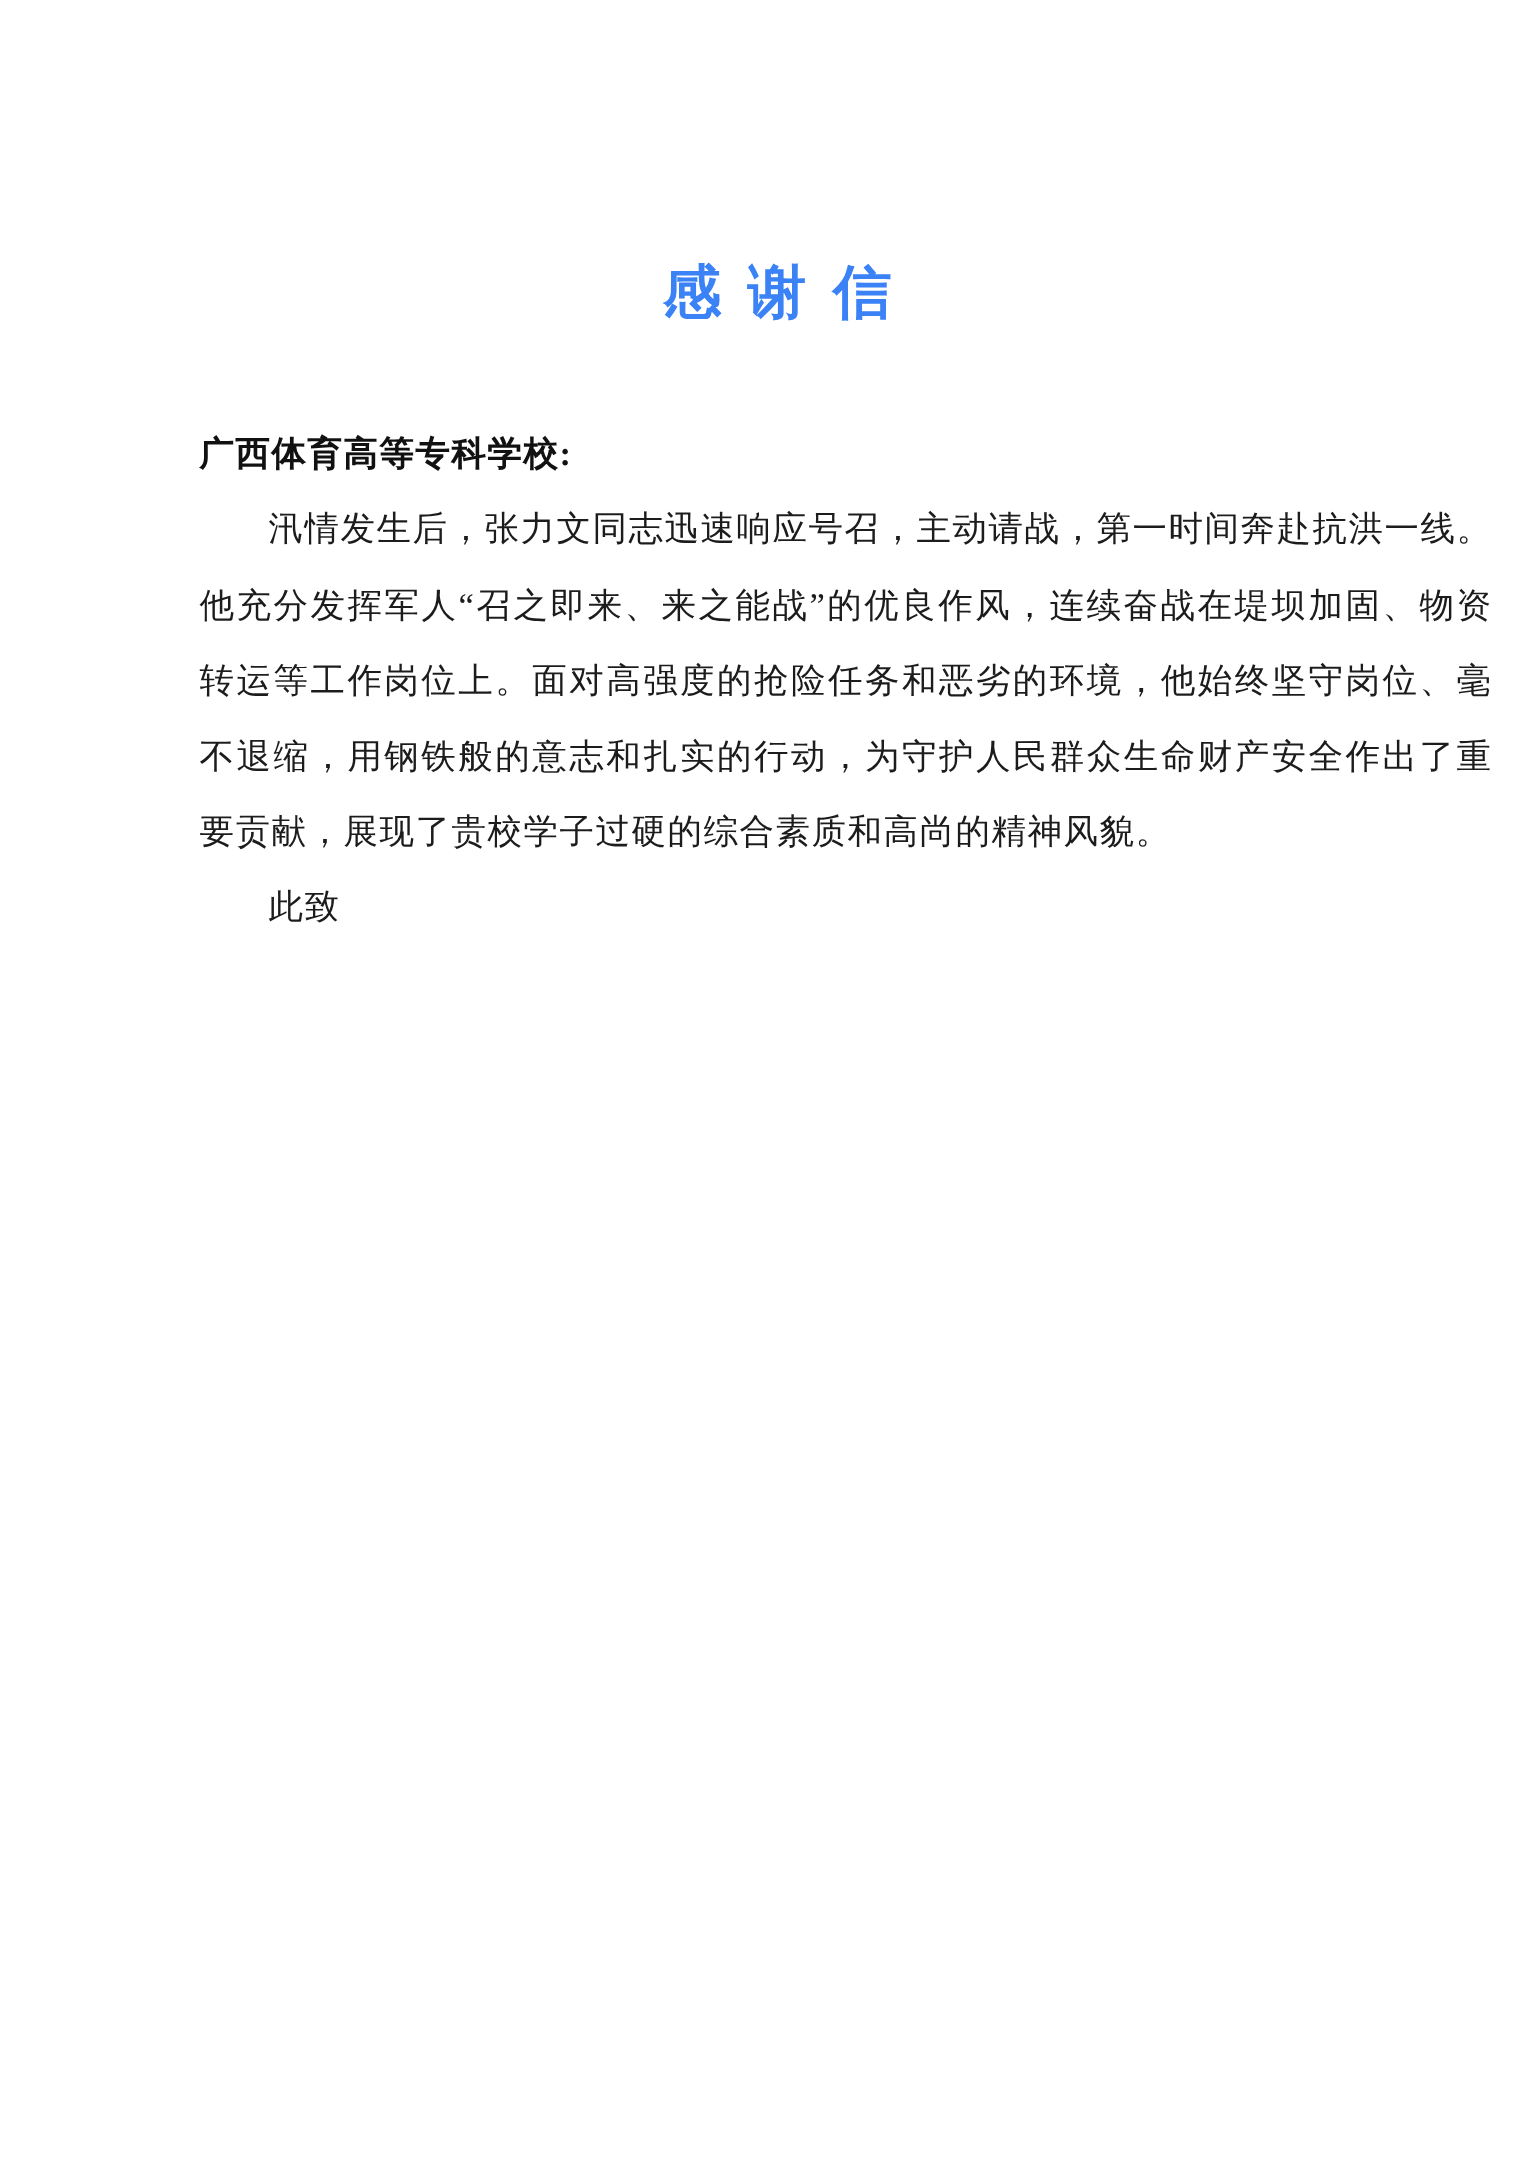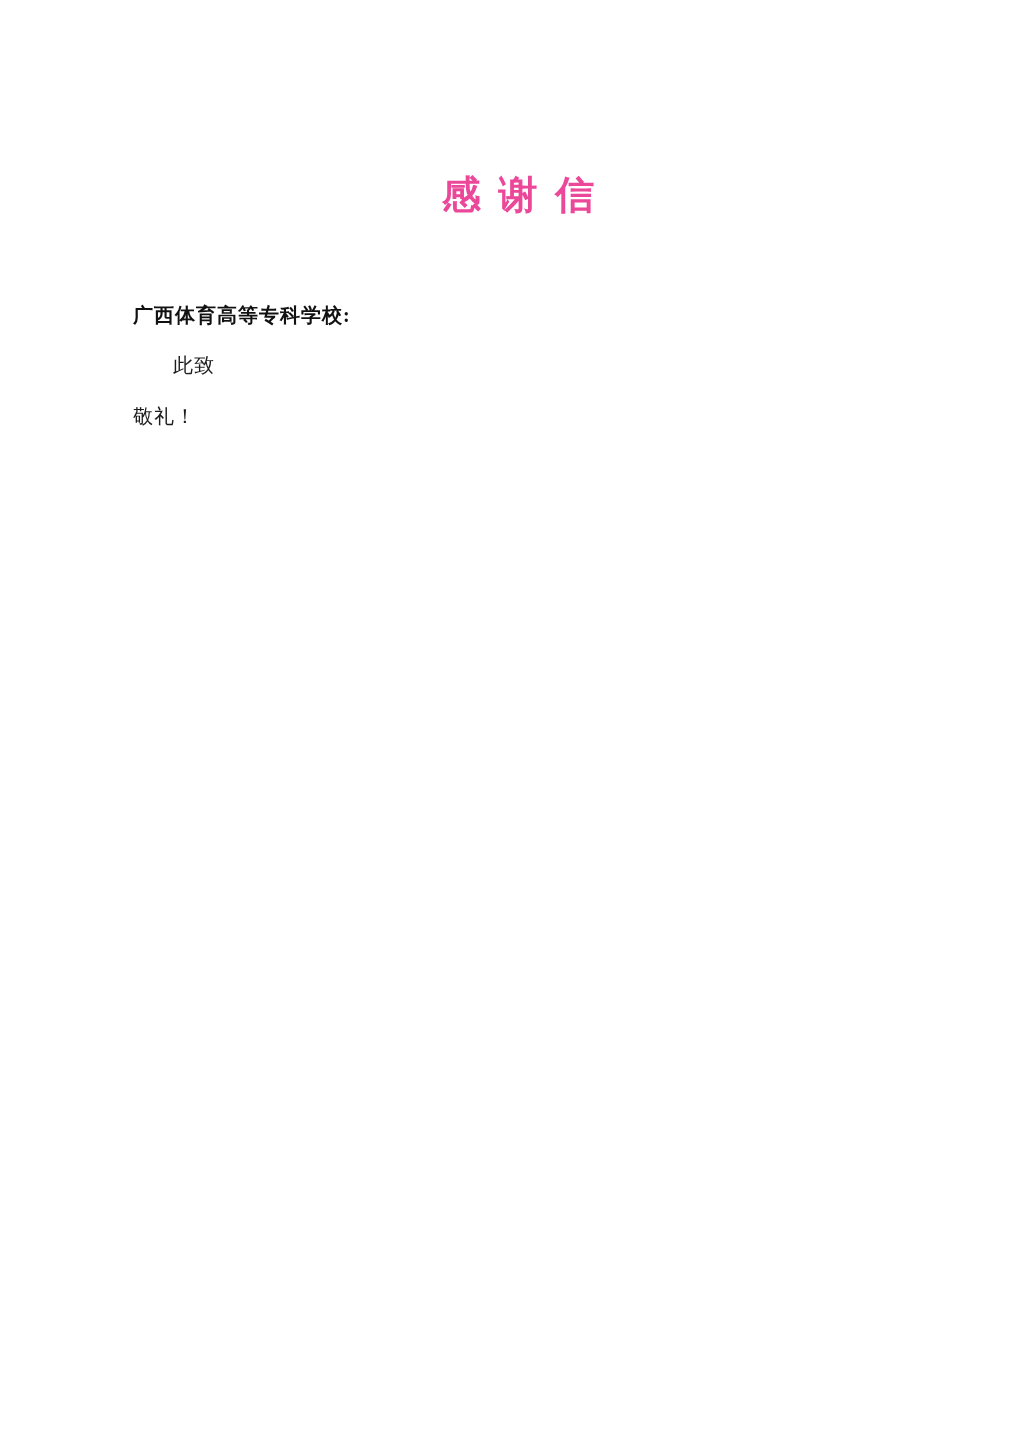--- a/index.html
+++ b/index.html
@@ -20,35 +20,34 @@
 
   .doc-title {
     position: absolute;
     top: 168px;
     left: 16px;
     right: 0;
     text-align: center;
     font-size: 39px;
     font-weight: bold;
     letter-spacing: 4px;
-    color: #ec4899;
+    color: #3b82f6;
     white-space: pre;
   }
 
   .letter-body {
     position: absolute;
     left: 133px;
     top: 278px;
     width: 862px;
-    font-size: 20px;
+    font-size: 23px;
     line-height: 50.4px;
     text-align: justify;
     letter-spacing: 1px;
     color: #1c1c1c;
-    margin-top: 12px;
   }
 
   .salutation {
     font-weight: bold;
     text-indent: 0;
     color: #111111;
   }
 
   .para {
     text-indent: 2em;
@@ -67,22 +66,22 @@
 
 <div class="page">
 
   <h1 class="doc-title">感 谢 信</h1>
 
   <div class="letter-body">
 
     <p class="salutation">广西体育高等专科学校:</p>
 
 
+    <p class="para">汛情发生后，张力文同志迅速响应号召，主动请战，第一时间奔赴抗洪一线。他充分发挥军人“召之即来、来之能战”的优良作风，连续奋战在堤坝加固、物资转运等工作岗位上。面对高强度的抢险任务和恶劣的环境，他始终坚守岗位、毫不退缩，用钢铁般的意志和扎实的行动，为守护人民群众生命财产安全作出了重要贡献，展现了贵校学子过硬的综合素质和高尚的精神风貌。</p>
 
 
 
     <p class="closing-cizhi">此致</p>
 
-    <p class="closing-jingli">敬礼！</p>
 
   </div>
 
 </div>
 
 </body></html>

